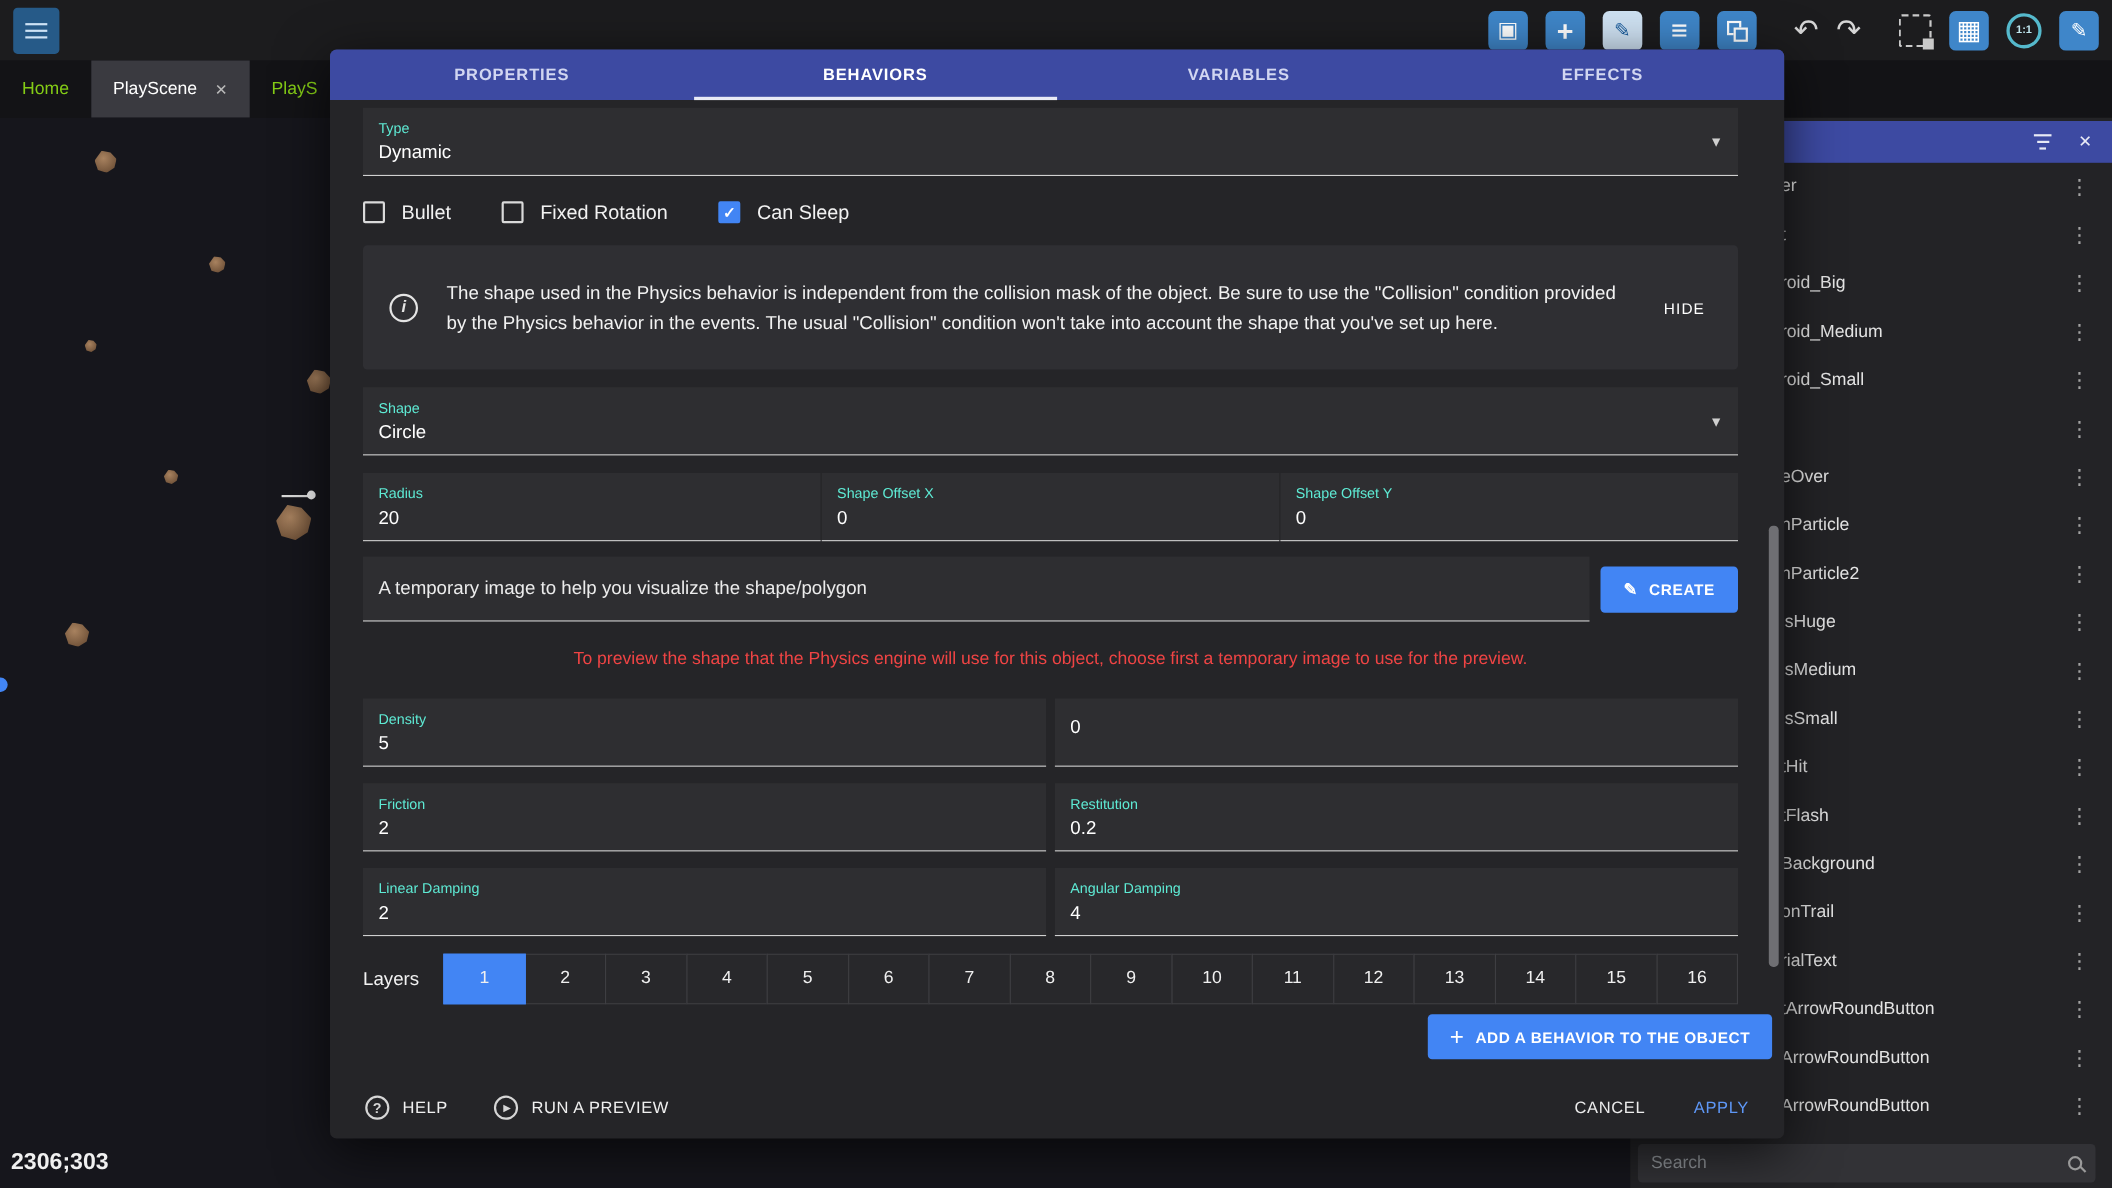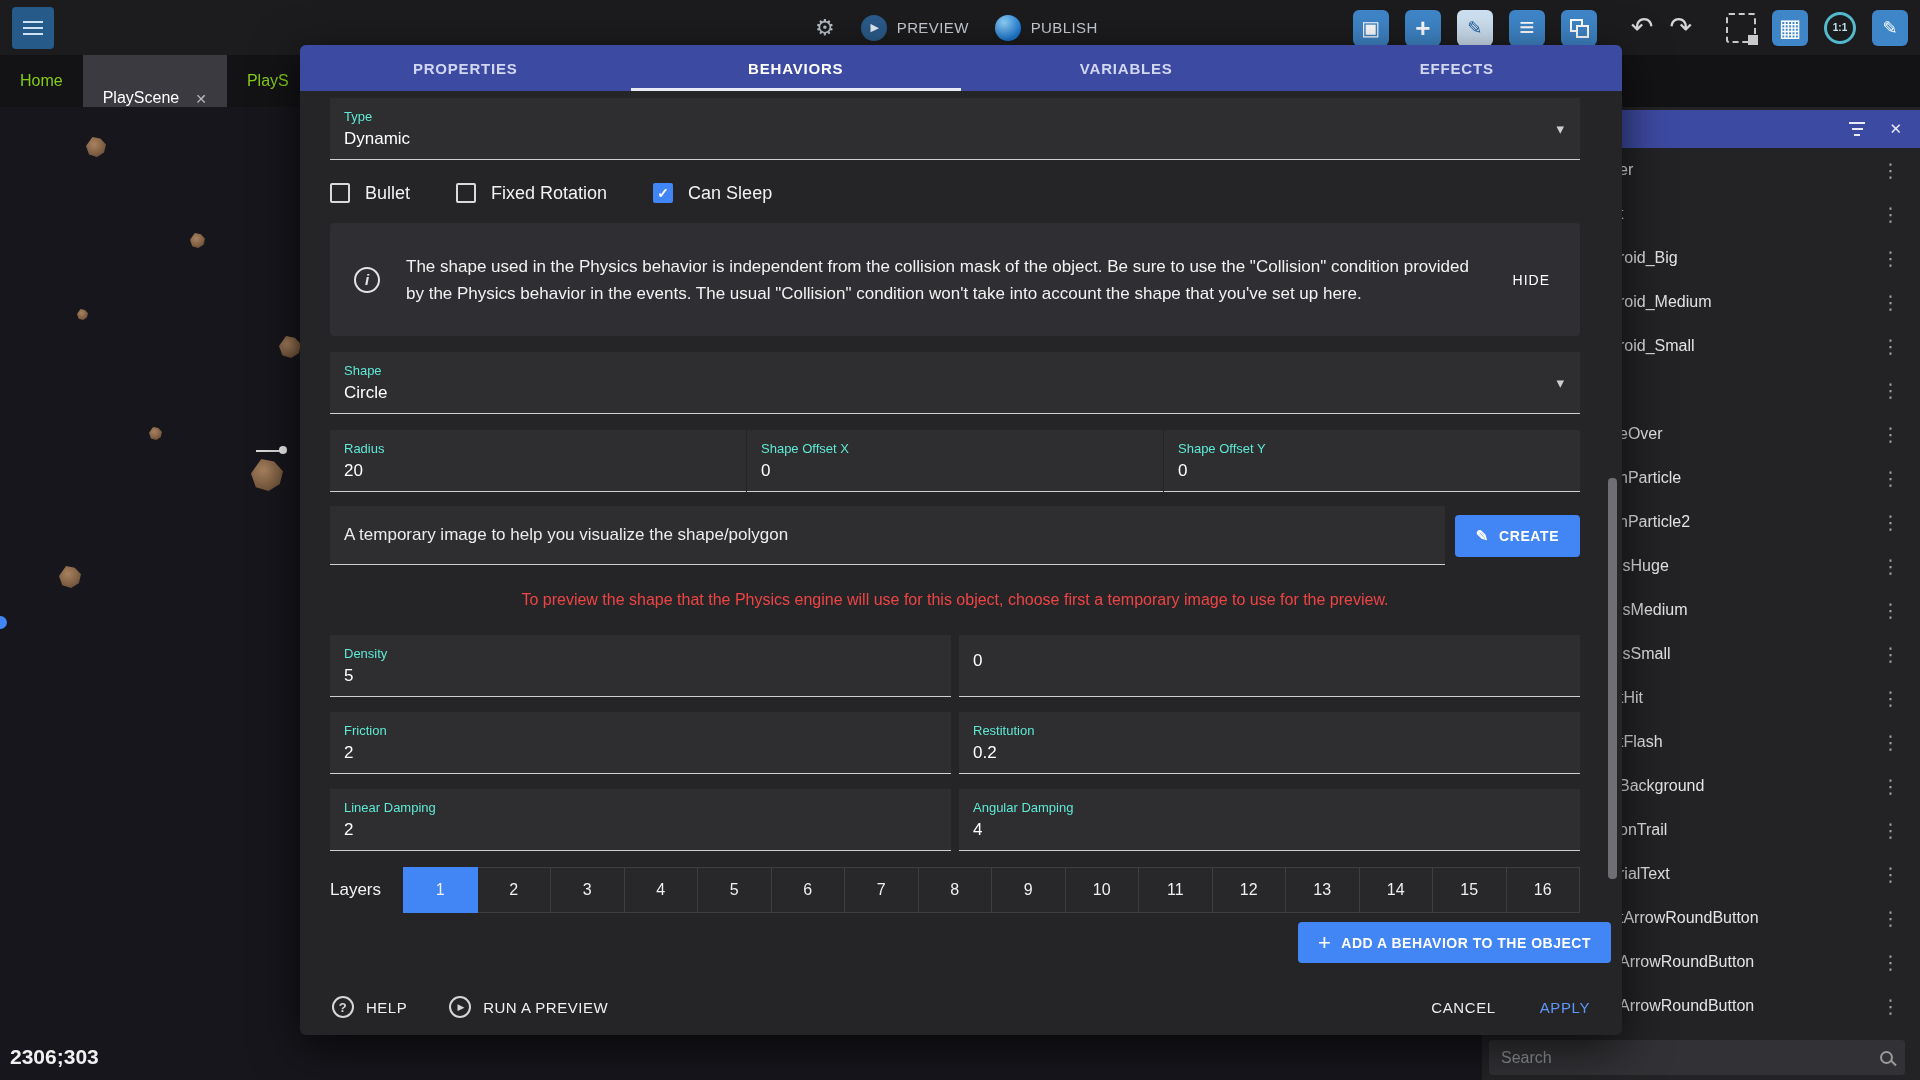--- a/index.html
+++ b/index.html
@@ -40,21 +40,21 @@
   .capture i { position:absolute; right:-4px; bottom:-4px; width:10px; height:10px; background:#c9c9c9; }
   .i-grid::before { content:"▦"; font-size:24px; }
   .zoom11 { width:32px; height:32px; border-radius:50%; border:3px solid #55b9cc; display:flex;
             align-items:center; justify-content:center; cursor:pointer; }
   .zoom11 em { font-style:normal; color:#bfe6ee; font-size:10px; font-weight:bold; }
   .i-draw::before { content:"✎"; }
 
   
   .tabstrip { position:absolute; left:0; top:55px; width:100%; height:52px; background:#131316; display:flex; }
   .etab { display:flex; align-items:center; gap:16px; padding:0 20px; color:#84cc16; font-size:16px; cursor:pointer; }
-  .etab.active { background:#3a3a40; color:#fff;align-items:flex-end; }
+  .etab.active { background:#3a3a40; color:#fff; }
   .xicon { color:#b9b9b9; font-size:14px; display:flex; align-items:center; justify-content:center; cursor:pointer; }
   .xicon::before { content:"✕"; }
 
   
   .scene { position:absolute; left:0; top:107px; width:1482px; height:973px; background:#16161c; overflow:hidden; }
   .ast { position:absolute; background:radial-gradient(circle at 40% 35%, #a8825f, #6f5138 78%);
          clip-path:polygon(32% 0%, 72% 8%, 100% 38%, 90% 78%, 55% 100%, 15% 88%, 0% 45%); }
   .sel-line { position:absolute; left:256px; top:343px; width:26px; height:2px; background:#dcdcdc; }
   .sel-dot { position:absolute; left:279px; top:339px; width:8px; height:8px; background:#efefef; border-radius:50%; }
   .edge-dot { position:absolute; left:-6px; top:509px; width:13px; height:13px; border-radius:50%; background:#4285f4; }
@@ -146,31 +146,20 @@
 </style>
 </head>
 <body>
 
 <div class="app">
 
   <div class="toolbar">
     <div class="menu-btn">
         <span class="bars"></span>
       </div>
-    <div class="tb-center">
-      <span class="gear"></span>
-      <div class="tb-action">
-        <span class="playc"></span>
-        <span class="tb-label">PREVIEW</span>
-      </div>
-      <div class="tb-action">
-        <span class="globe"></span>
-        <span class="tb-label">PUBLISH</span>
-      </div>
-    </div>
     <div class="tb-right">
       <span class="sq i-cube"></span>
       <span class="sq i-add"></span>
       <span class="sq light i-pencil"></span>
       <span class="sq i-list"></span>
       <span class="sq i-copy">
           <i></i>
           <em></em>
         </span>
       <span class="arrow-ico undo"></span>

